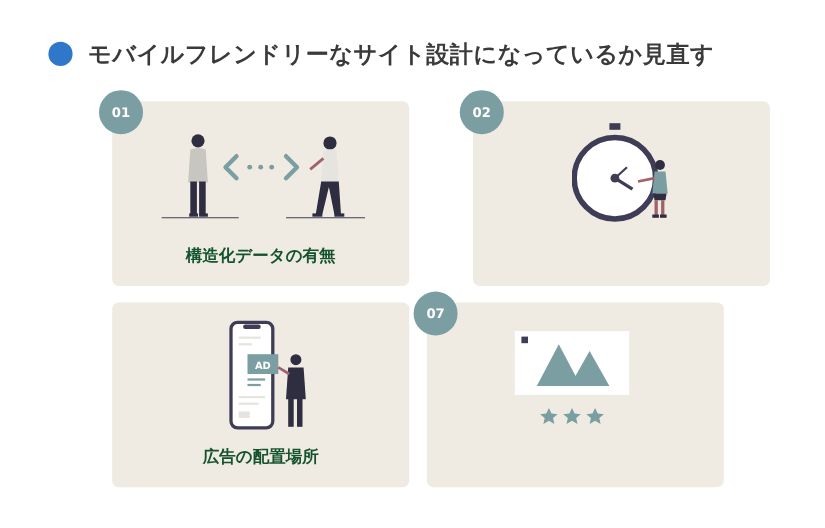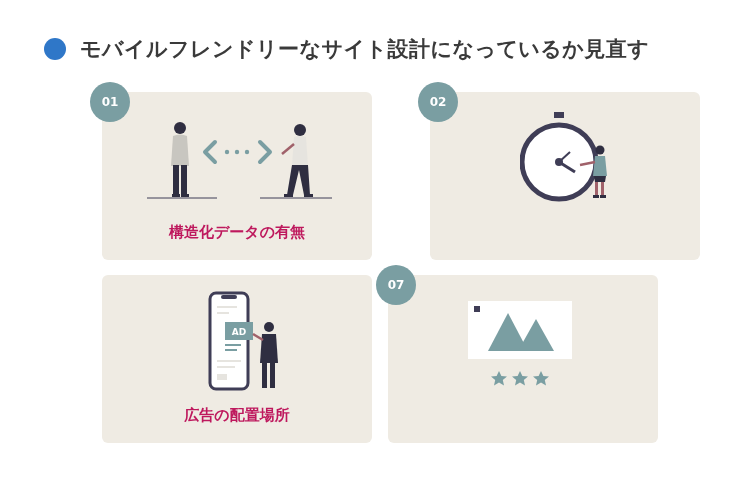--- a/index.html
+++ b/index.html
@@ -23,21 +23,21 @@
       background: #efebe3; border-radius: 6px;
     }
     .badge {
       position: absolute; width: 40px; height: 40px; border-radius: 50%;
       background: #7a9ea2; color: #ffffff; font-size: 12px;
       display: flex; align-items: center; justify-content: center;
       font-weight: bold; z-index: 2;
     }
     .card-label {
       position: absolute; left: 0; right: 0; bottom: 18px; text-align: center;
-      font-size: 15px; font-weight: bold; color: #be185d;
+      font-size: 15px; font-weight: bold; color: #14532d;
     }
     .illus { position: absolute; }
   </style>
 </head>
 <body>
 
 <div class="title-row">
   <div class="title-dot"></div>
   <div class="title-text">モバイルフレンドリーなサイト設計になっているか見直す</div>
 </div>

